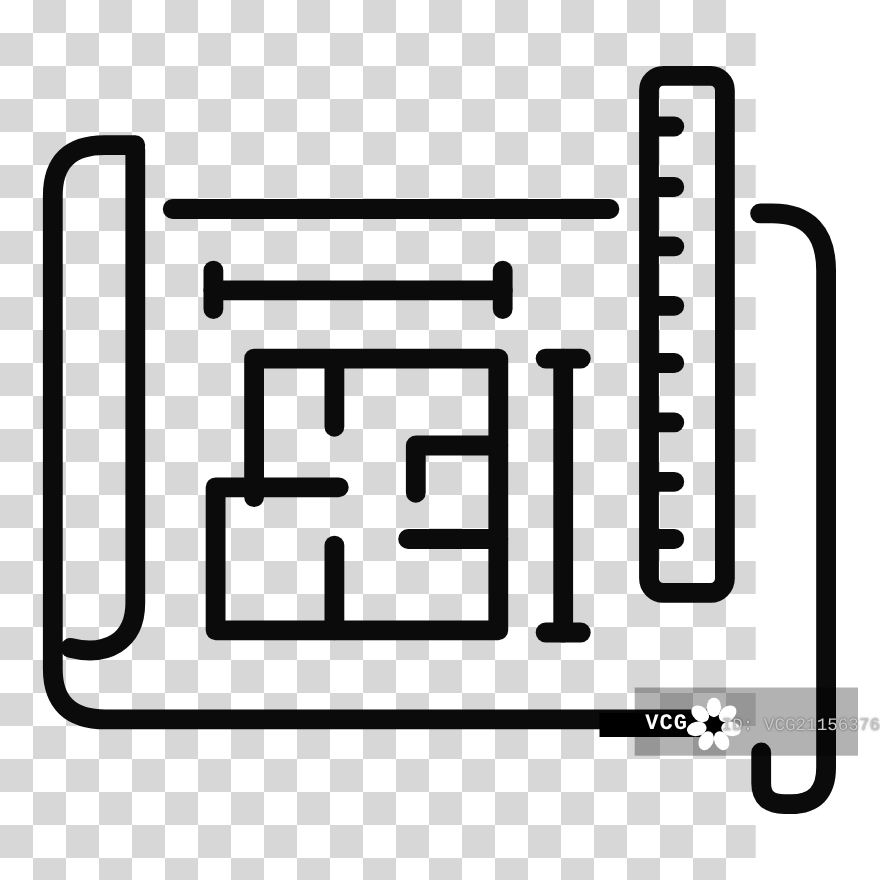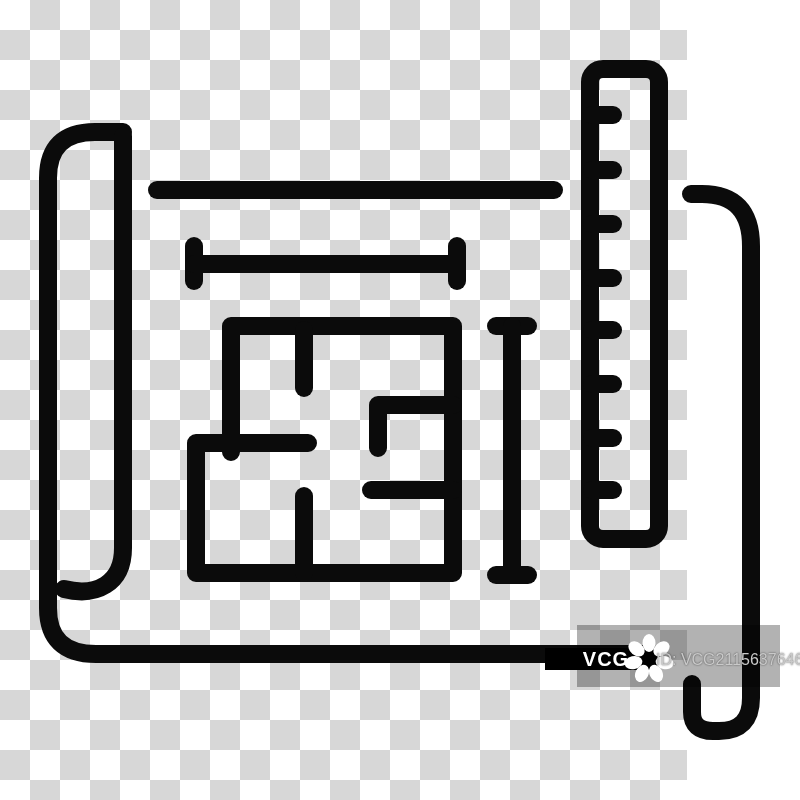--- a/index.html
+++ b/index.html
@@ -10,20 +10,21 @@
     overflow: hidden;
     font-family: "Liberation Sans", sans-serif;
   }
   
   #stage {
     position: relative;
     width: 687px;
     height: 800px;
     background-image: conic-gradient(#d7d7d7 0 25%, #ffffff 0 50%, #d7d7d7 0 75%, #ffffff 0);
     background-size: 60px 60px;
+    font-family: Liberation Mono, monospace;
   }
   #icon-svg {
     position: absolute;
     left: 0; top: 0;
     width: 800px;
     height: 800px;
     display: block;
   }
   .stroke {
     fill: none;

